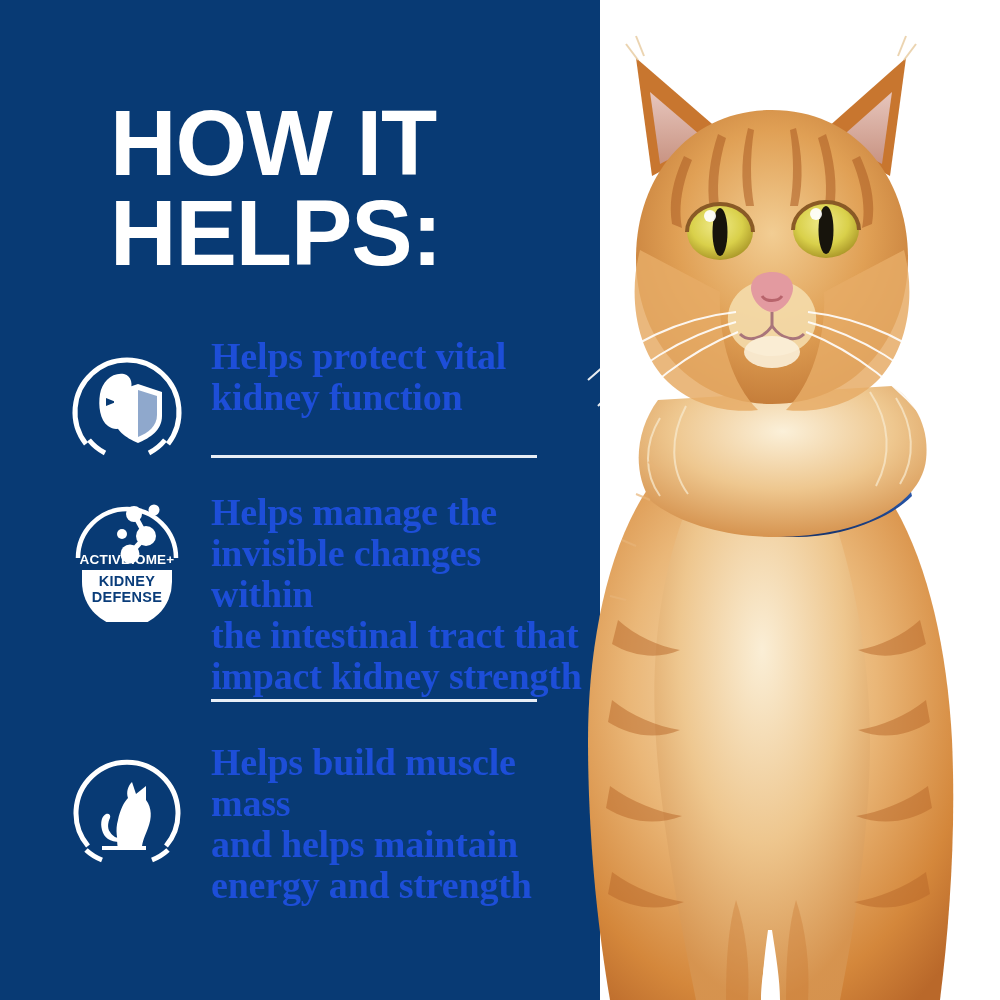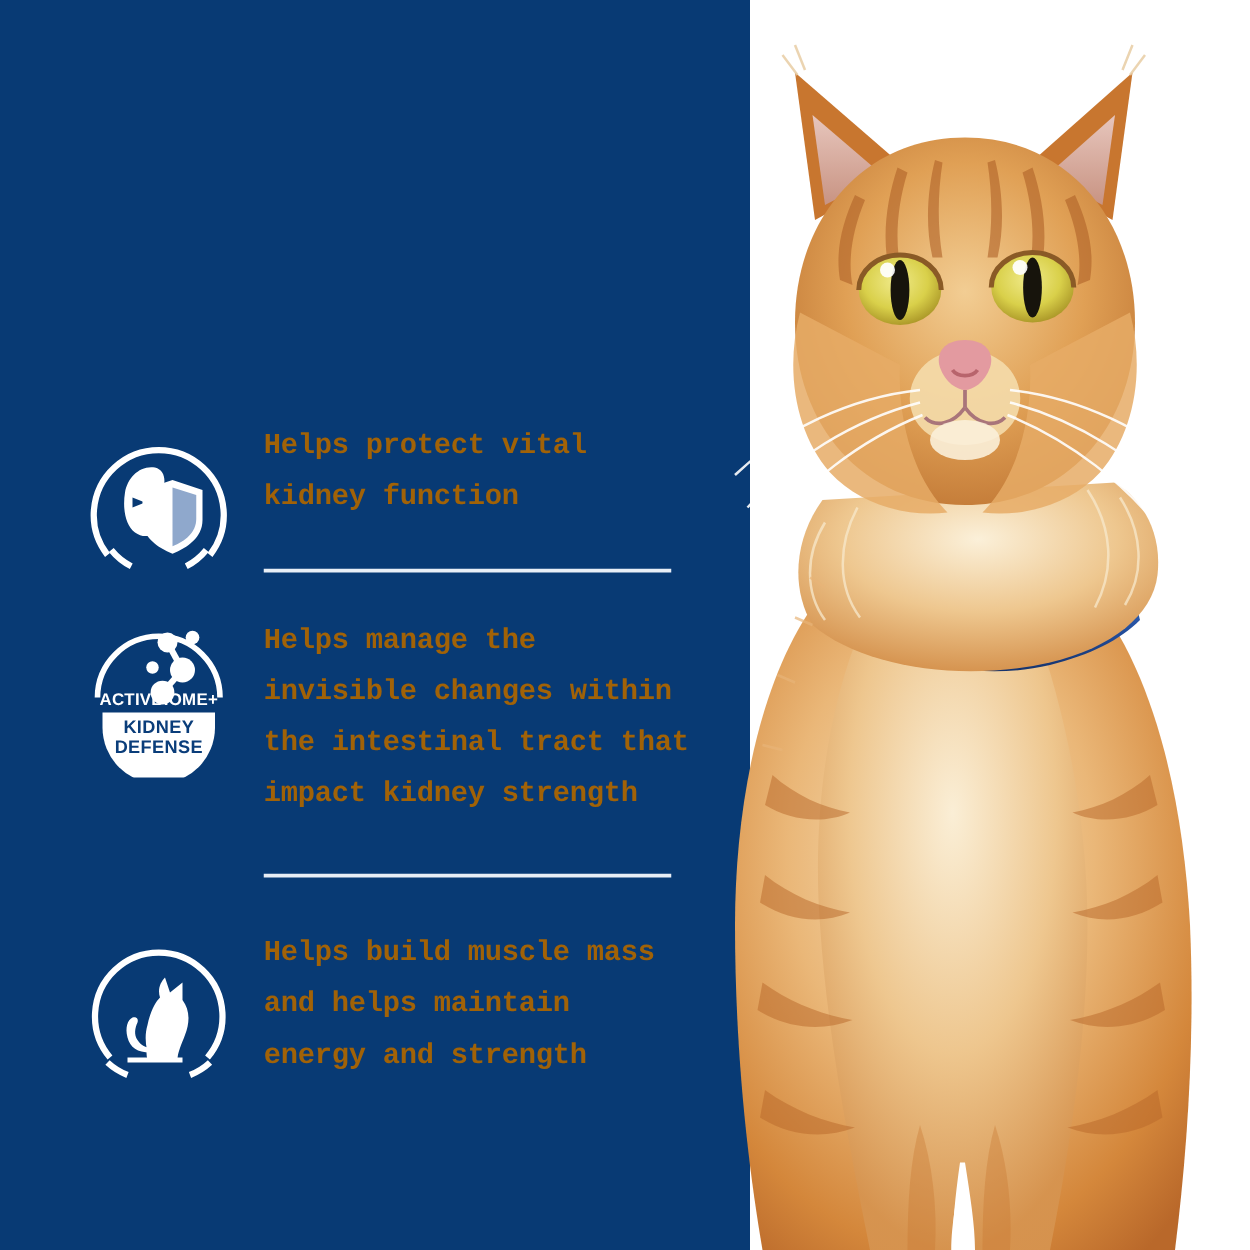--- a/index.html
+++ b/index.html
@@ -64,24 +64,24 @@
     width: 130px;
     height: 130px;
   }
   .icon-slot svg { display: block; width: 100%; height: 100%; }
 
   .benefit-text {
     position: absolute;
     left: 211px;
     top: 0;
     width: 372px;
-    color: #a16207;
-    font-family: Liberation Mono, monospace;
+    color: #1d4ed8;
+    font-family: Liberation Serif, serif;
     font-weight: 700;
-    font-size: 23px;
+    font-size: 38px;
     line-height: 41px;
     letter-spacing: -0.2px;
     white-space: pre-line;
   }
 
   
   .divider {
     position: absolute;
     left: 211px;
     width: 326px;
@@ -103,20 +103,22 @@
   }
   .cat-layer svg { display: block; width: 100%; height: 100%; }
 </style>
 </head>
 <body>
 
 <div id="stage">
 
   <div class="blue-panel"></div>
 
+  <div class="headline">HOW IT
+HELPS:</div>
 
   <div class="benefit benefit-1">
     <div class="icon-slot">
       <svg viewBox="0 0 130 130" xmlns="http://www.w3.org/2000/svg">
 
         <path d="M 24 108 A 52 52 0 1 1 106 108" fill="none" stroke="#ffffff" stroke-width="5"></path>
         <path d="M 22 112 A 52 52 0 0 0 108 112" fill="none" stroke="#ffffff" stroke-width="5" stroke-dasharray="14 120" stroke-dashoffset="0" opacity="0"></path>
         <path d="M 27 104 A 50 50 0 0 0 43 117" fill="none" stroke="#ffffff" stroke-width="5"></path>
         <path d="M 103 104 A 50 50 0 0 1 87 117" fill="none" stroke="#ffffff" stroke-width="5"></path>
 

